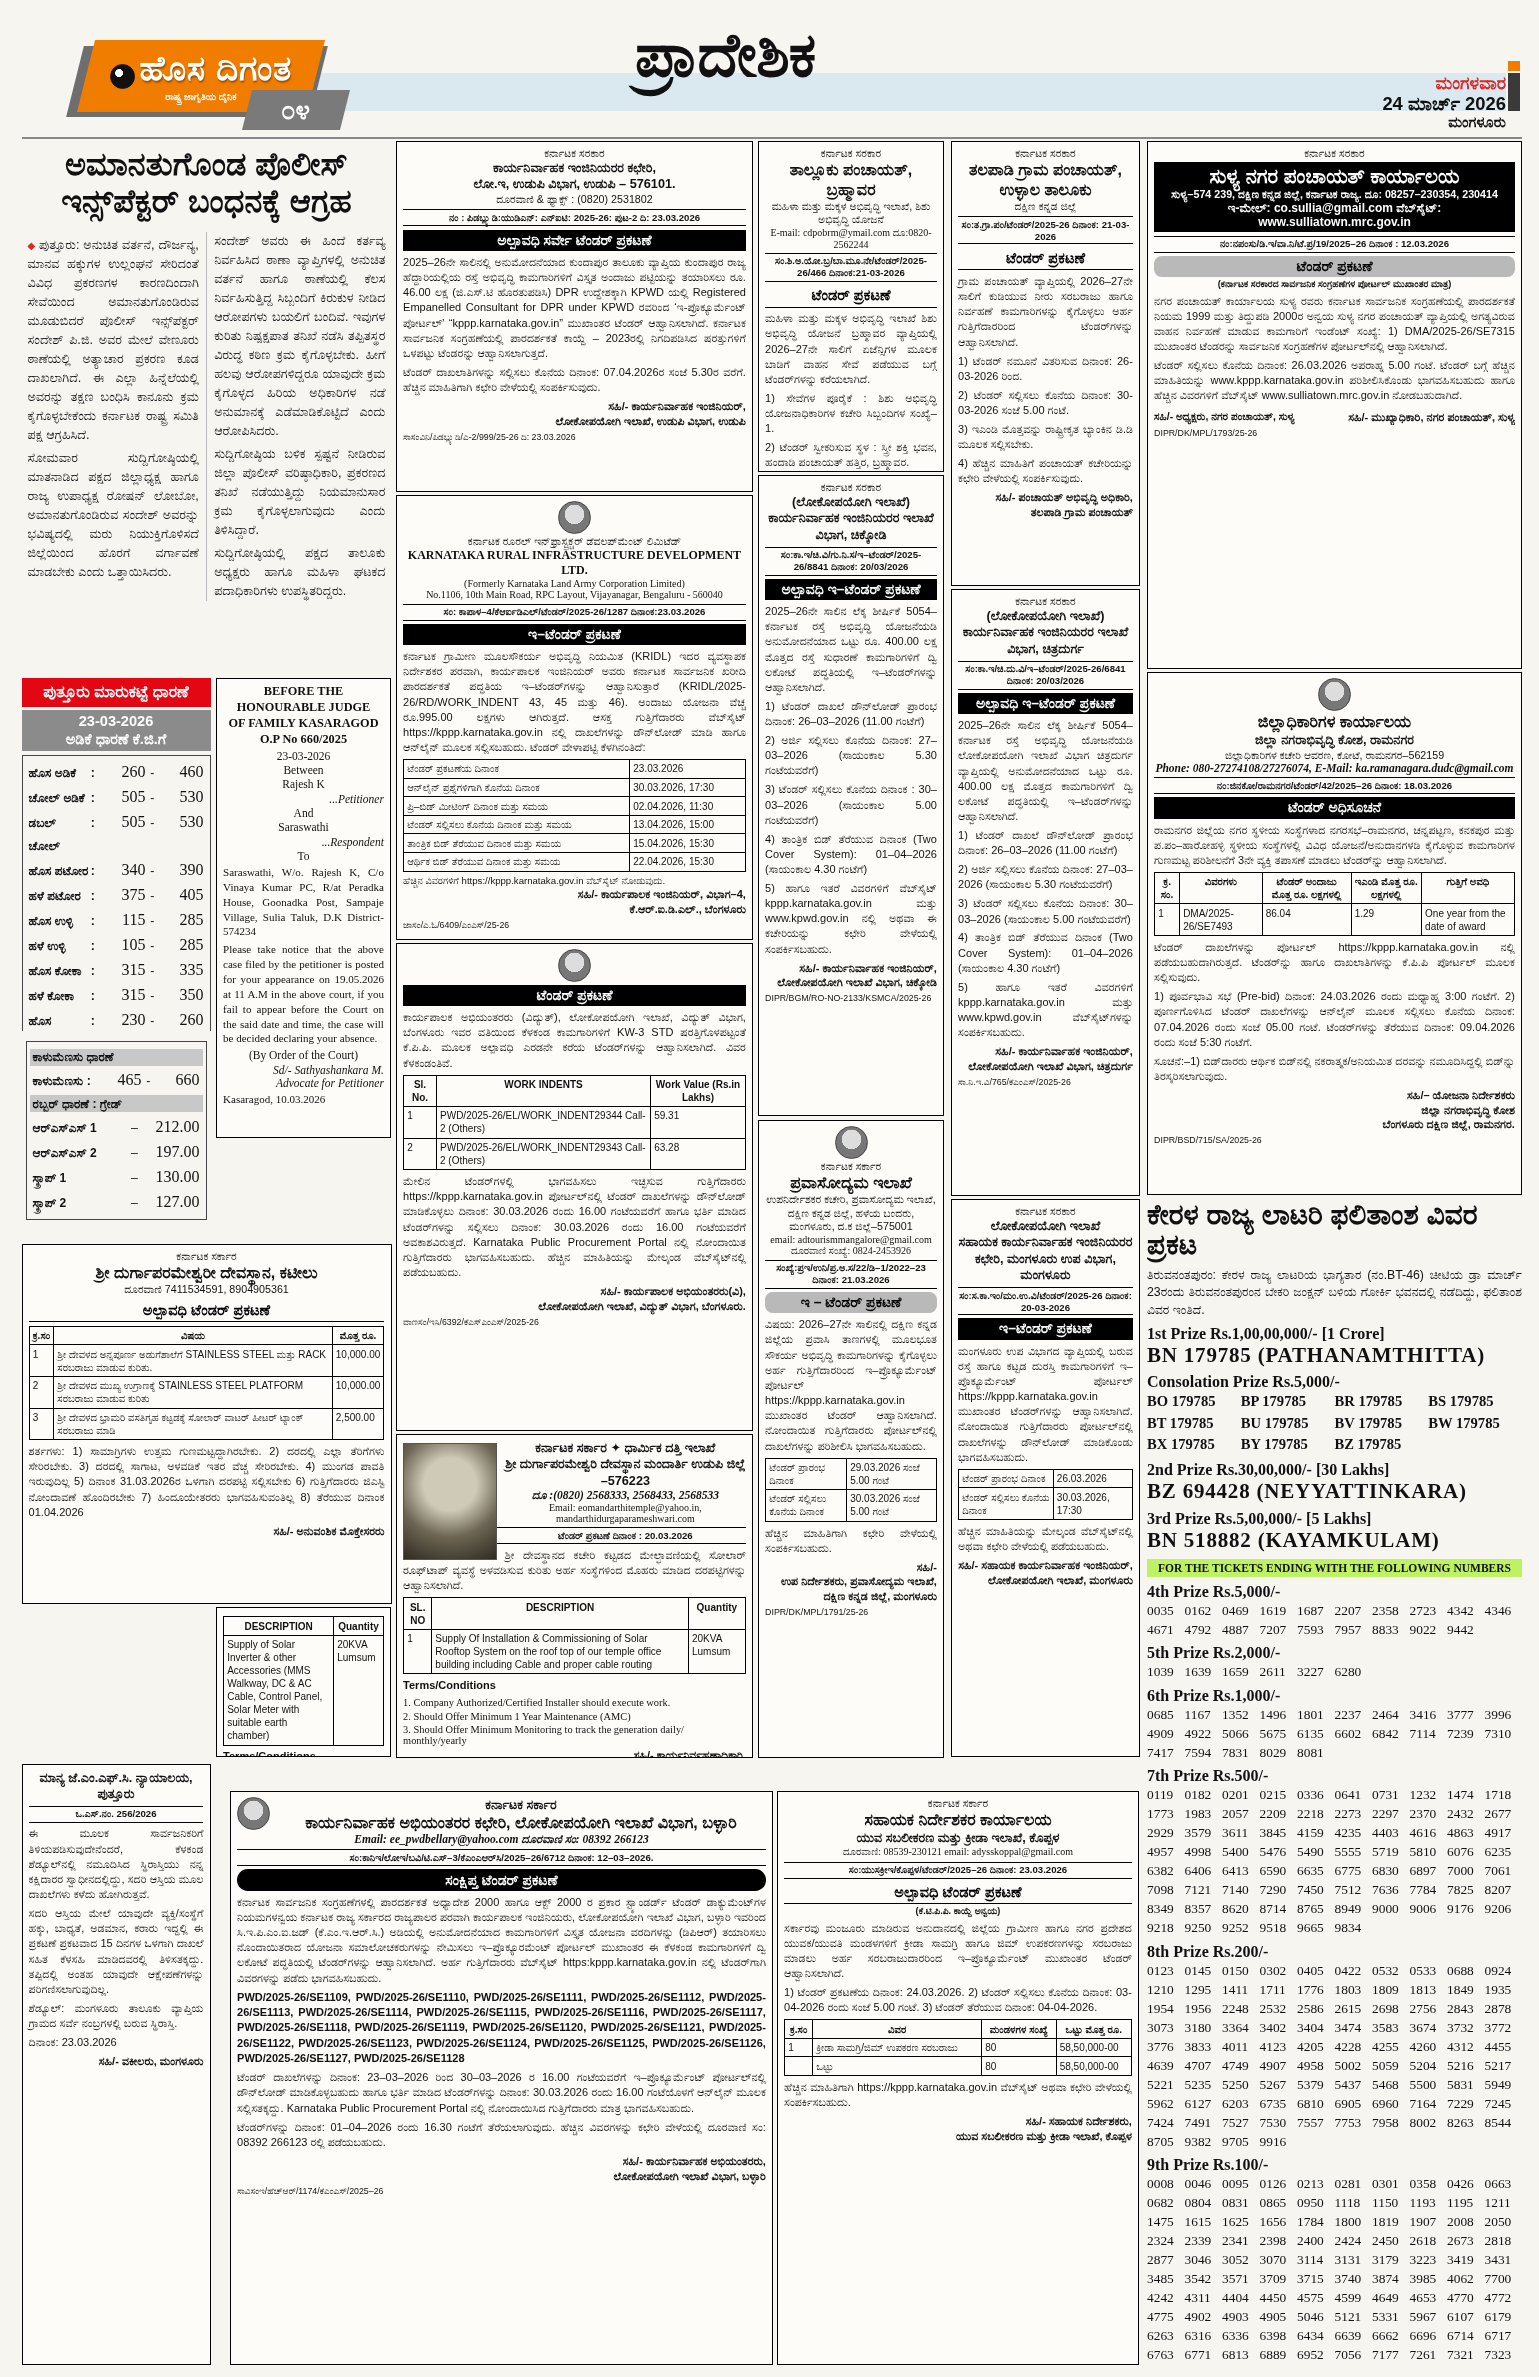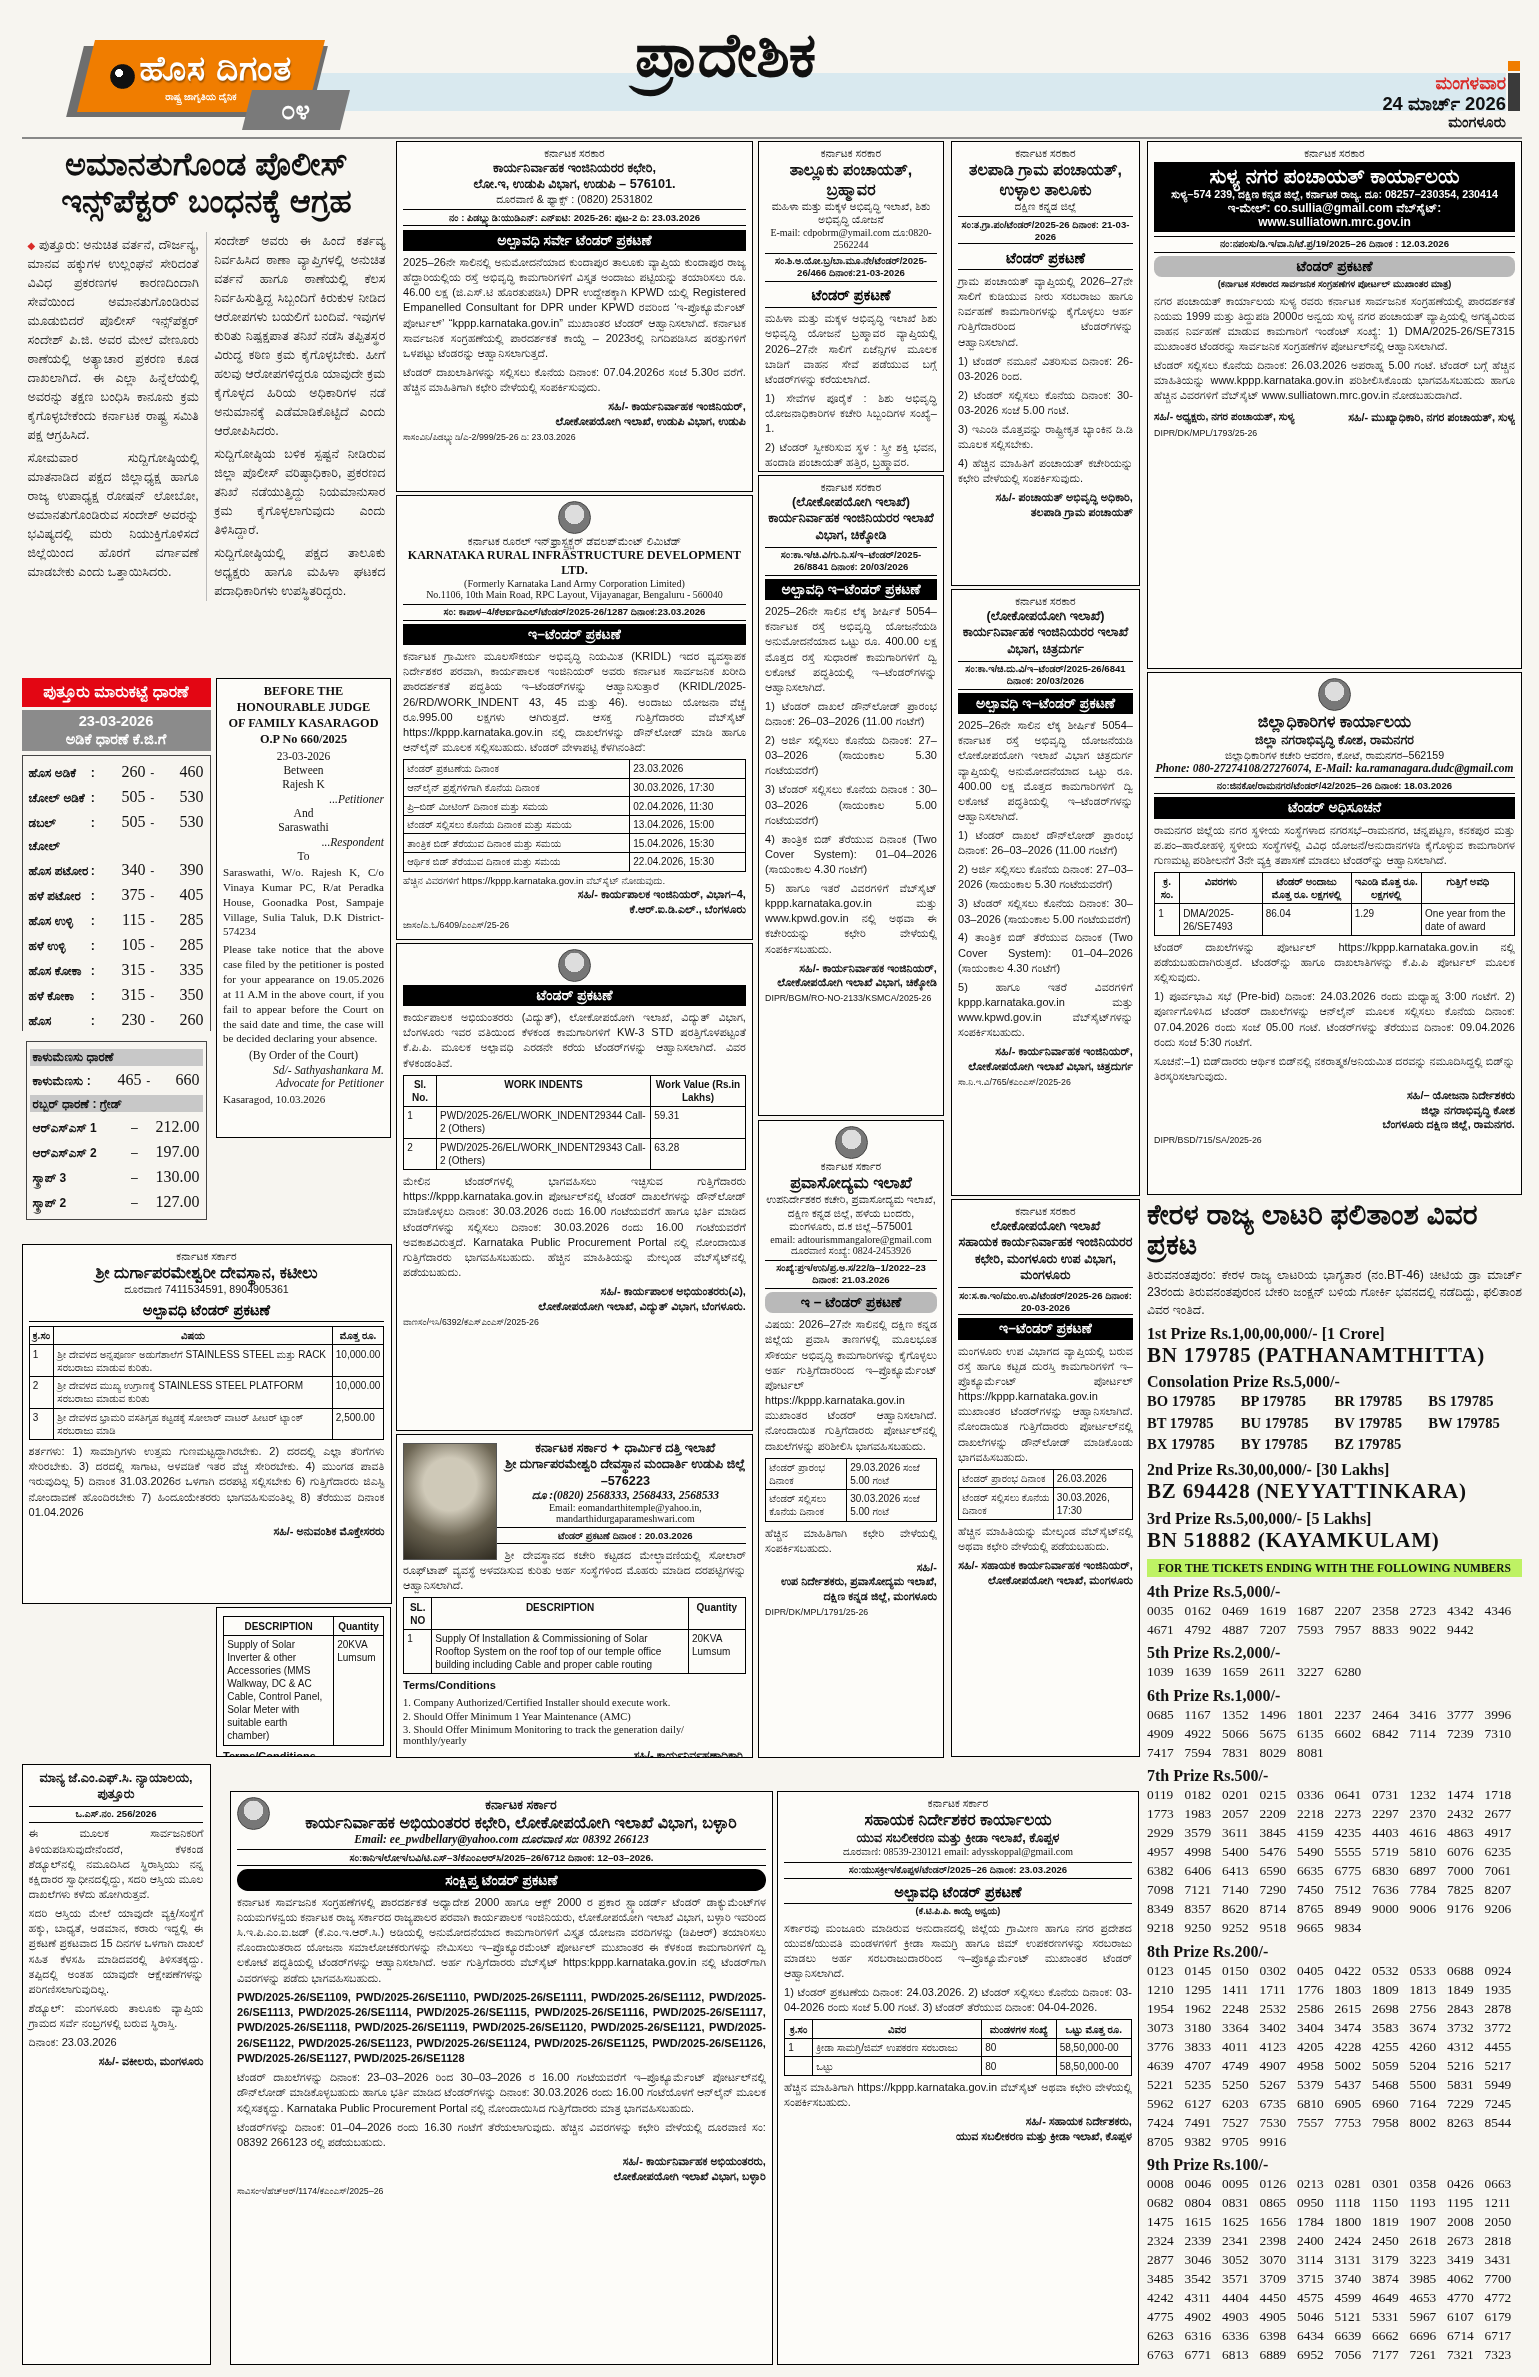--- a/index.html
+++ b/index.html
@@ -241,21 +241,21 @@
           <span class="mval" style="width:58px">212.00</span>
         </div>
 
         <div class="mrow">
           <span class="mlabel">ಆರ್‌ಎಸ್‌ಎಸ್ 2</span>
           <span class="mdash">–</span>
           <span class="mval" style="width:58px">197.00</span>
         </div>
 
         <div class="mrow">
-          <span class="mlabel">ಸ್ಕ್ರಾಪ್ 3</span>
+          <span class="mlabel">ಸ್ಕ್ರಾಪ್ 1</span>
           <span class="mdash">–</span>
           <span class="mval" style="width:58px">130.00</span>
         </div>
 
         <div class="mrow">
           <span class="mlabel">ಸ್ಕ್ರಾಪ್ 2</span>
           <span class="mdash">–</span>
           <span class="mval" style="width:58px">127.00</span>
         </div>
       </div>
@@ -932,21 +932,21 @@
           <span>1295</span>
           <span>1411</span>
           <span>1711</span>
           <span>1776</span>
           <span>1803</span>
           <span>1809</span>
           <span>1813</span>
           <span>1849</span>
           <span>1935</span>
           <span>1954</span>
-          <span>1962</span>
+          <span>1956</span>
           <span>2248</span>
           <span>2532</span>
           <span>2586</span>
           <span>2615</span>
           <span>2698</span>
           <span>2756</span>
           <span>2843</span>
           <span>2878</span>
           <span>3073</span>
           <span>3180</span>

